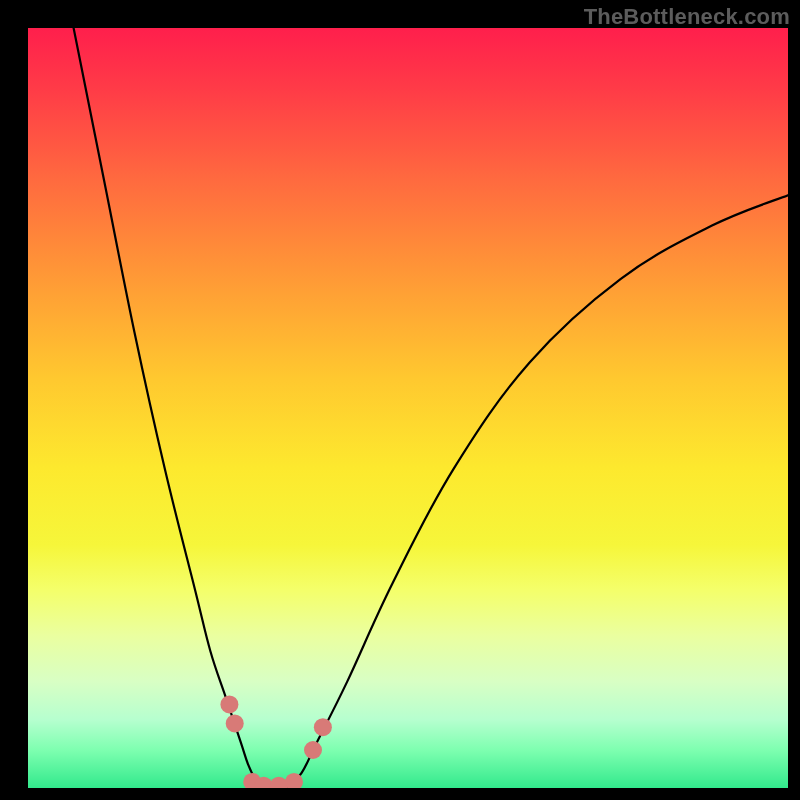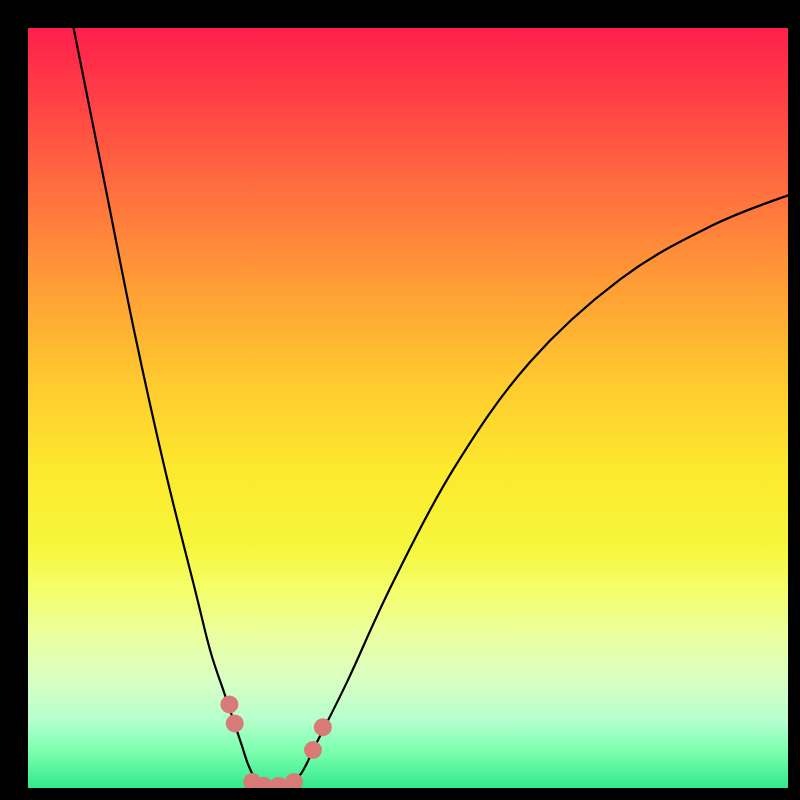--- a/index.html
+++ b/index.html
@@ -75,13 +75,14 @@
         <circle cx="206.72000000000003" cy="695.4" r="9" fill="#d87a77"></circle>
         <circle cx="224.2" cy="753.92" r="9" fill="#d87a77"></circle>
         <circle cx="235.6" cy="757.72" r="9" fill="#d87a77"></circle>
         <circle cx="250.8" cy="757.72" r="9" fill="#d87a77"></circle>
         <circle cx="266" cy="753.92" r="9" fill="#d87a77"></circle>
         <circle cx="285" cy="722" r="9" fill="#d87a77"></circle>
         <circle cx="294.87999999999994" cy="699.2" r="9" fill="#d87a77"></circle>
       </g>
   </svg>
 
+  <div class="watermark">TheBottleneck.com</div>
 </div>
 
 </body></html>

